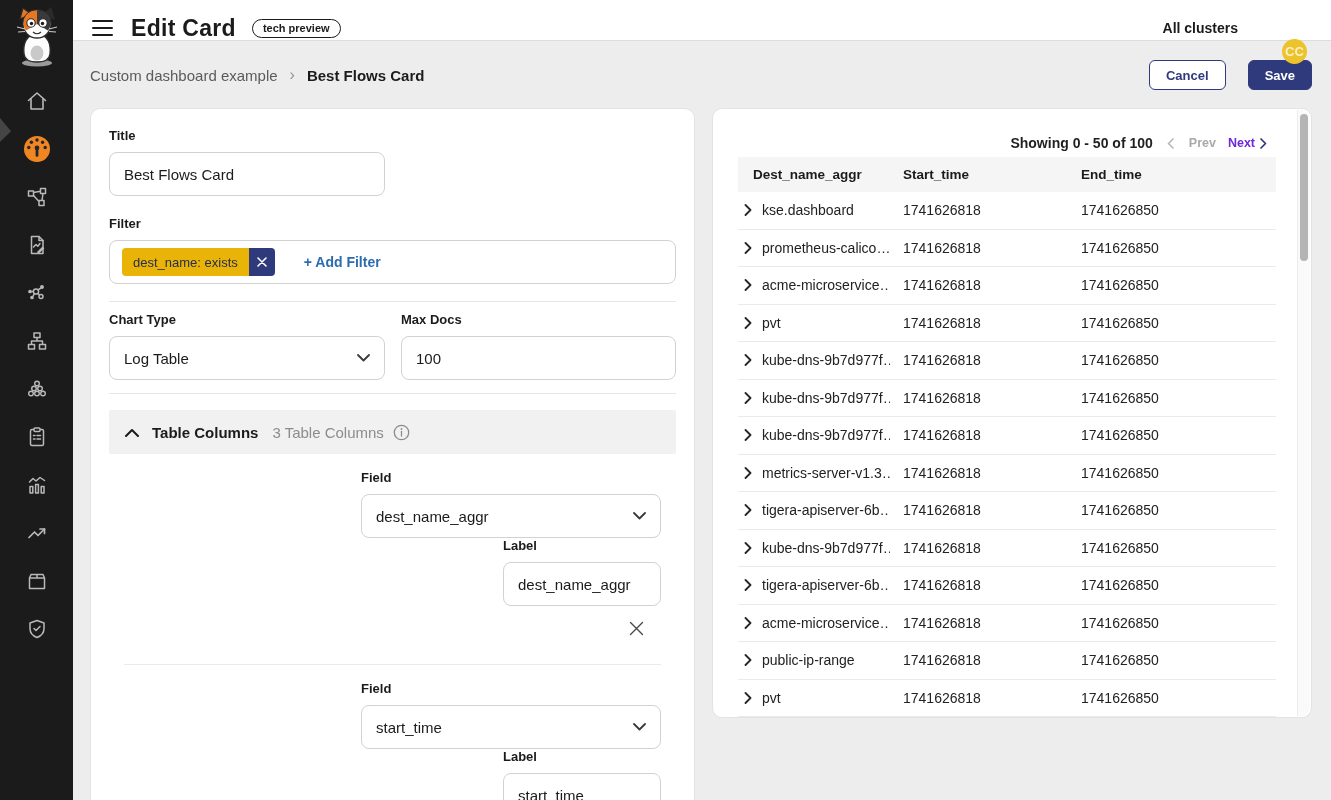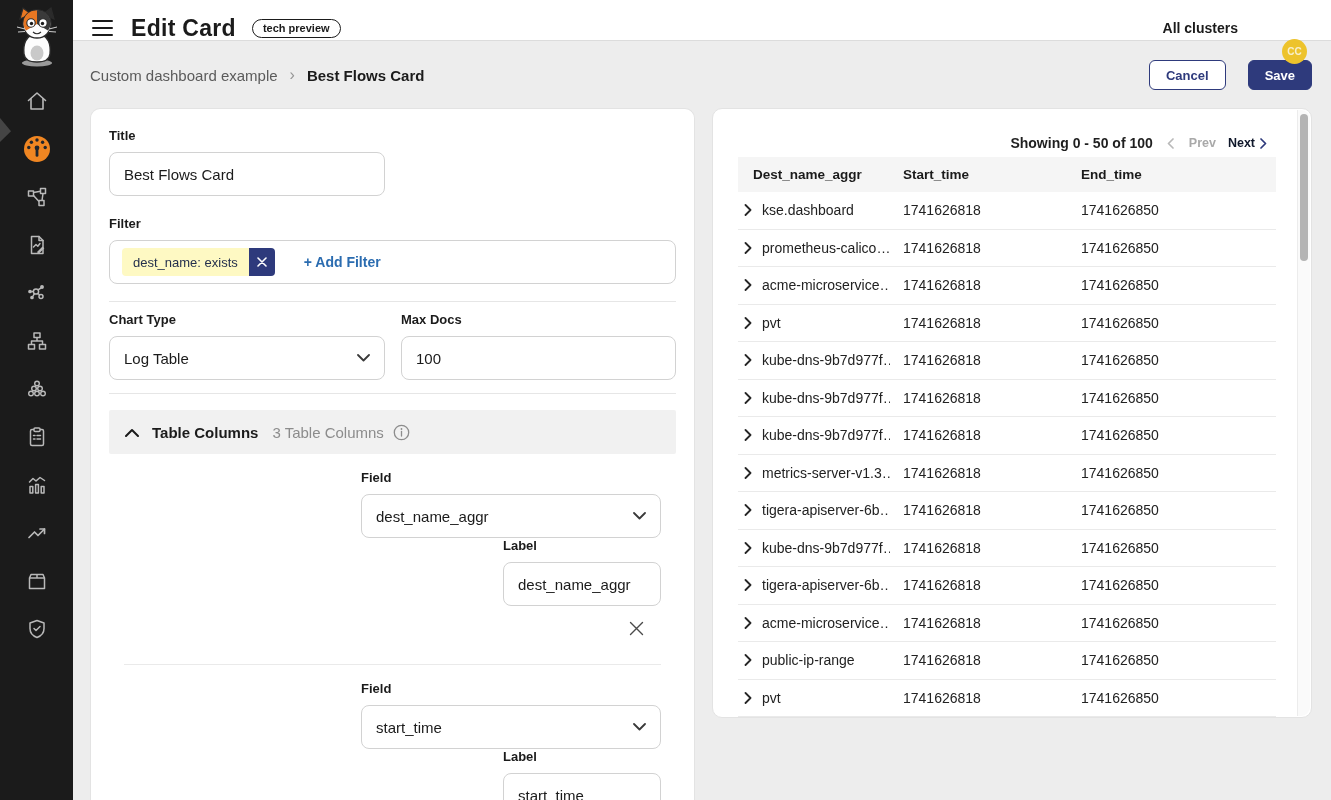--- a/index.html
+++ b/index.html
@@ -23,21 +23,21 @@
   .header { position:absolute; left:73px; top:0; right:0; height:41px; background:#ffffff;
     border-bottom:1px solid #dcdcdc; display:flex; align-items:center; padding:16px 24px 0 19px; z-index:10; }
   .hamburger { width:21px; height:16px; display:flex; flex-direction:column; justify-content:space-between; cursor:pointer; }
   .hamburger span { display:block; height:2.4px; background:#1b1b1b; border-radius:1px; }
   .page-title { margin-left:18px; font-size:23px; font-weight:800; letter-spacing:.3px; }
   .tech-badge { margin-left:16px; border:1.5px solid #1b1b1b; border-radius:12px; padding:2px 10px 3px;
     font-size:11px; font-weight:600; }
   .header-spacer { flex:1; }
   .clusters-label { font-size:14px; font-weight:600; }
   .avatar { margin-left:44px; width:25px; height:25px; border-radius:50%; background:#edc32c;
-    display:flex; align-items:center; justify-content:center; font-size:10px; font-weight:700; color:#f8f0cd; cursor:pointer;margin-top:47px; }
+    display:flex; align-items:center; justify-content:center; font-size:13px; font-weight:700; color:#f8f0cd; cursor:pointer;margin-top:47px; }
   
   .crumb-row { position:absolute; left:90px; top:60px; right:19px; height:30px; display:flex; align-items:center; }
   .crumb-parent { font-size:15px; color:#5b5b5b; cursor:pointer; }
   .crumb-sep { margin:0 12px; color:#979797; font-size:16px; line-height:1; }
   .crumb-current { font-size:15px; font-weight:700; color:#1b1b1b; }
   .btn { height:30px; padding:0 16px; border-radius:6px; font-size:13px; font-weight:700;
     font-family:inherit; cursor:pointer; display:flex; align-items:center; }
   .btn-cancel { background:#fff; border:1px solid #2e3a7c; color:#2e3a7c; }
   .btn-save { background:#2e3a7c; border:1px solid #2e3a7c; color:#fff; margin-left:22px; }
   
@@ -45,21 +45,21 @@
     border:1px solid #e3e3e3; border-bottom:none; border-radius:10px 10px 0 0; padding:19px 18px 0; }
   .grid-2 { display:grid; grid-template-columns: 276px 1fr; column-gap:16px; }
   .flabel { font-size:13px; font-weight:700; color:#1b1b1b; margin-bottom:9px; }
   .text-input { width:100%; height:44px; border:1px solid #d2d2d2; border-radius:8px; padding:0 14px;
     font-size:15px; color:#1b1b1b; font-family:inherit; background:#fff; outline:none; }
   .select { width:100%; height:44px; border:1px solid #d2d2d2; border-radius:8px; padding:0 14px;
     display:flex; align-items:center; justify-content:space-between; font-size:15px; cursor:pointer; background:#fff; }
   .filter-group { margin-top:20px; }
   .filter-box { height:44px; border:1px solid #d2d2d2; border-radius:8px; display:flex; align-items:center; padding:0 12px; }
   .chip { display:flex; height:28px; cursor:default; }
-  .chip-text { background:#fef9c3; color:#24304d; font-size:13px; display:flex; align-items:center;
+  .chip-text { background:#eab308; color:#24304d; font-size:13px; display:flex; align-items:center;
     padding:0 11px; border-radius:4px 0 0 4px; }
   .chip-x { background:#2e3a7c; width:26px; border:none; border-radius:0 4px 4px 0; display:flex;
     align-items:center; justify-content:center; cursor:pointer; }
   .add-filter { margin-left:29px; color:#2b6cb0; font-size:14px; font-weight:600; cursor:pointer; background:none; border:none; font-family:inherit; }
   .hdiv { border:none; border-top:1px solid #e6e6e6; margin:17px 0 10px; }
   .hdiv2 { border:none; border-top:1px solid #e6e6e6; margin:13px 0 16px; }
   .section-head { background:#f1f1f1; height:44px; display:flex; align-items:center; padding:0 16px; border-radius:2px; }
   .section-title { font-size:15px; font-weight:700; margin-left:13px; }
   .section-count { font-size:15px; color:#8c8c8c; margin-left:14px; }
   .info-icon { margin-left:9px; display:flex; cursor:pointer; }
@@ -75,21 +75,21 @@
   .plus-row { display:flex; justify-content:flex-end; padding:13px 27px 0 0; }
   .btn-plus { width:44px; height:36px; border:1px solid #2e3a7c; border-radius:6px; background:#fff;
     color:#2e3a7c; font-size:20px; font-weight:400; cursor:pointer; display:flex; align-items:center; justify-content:center; font-family:inherit; }
   
   .right-panel { position:absolute; left:712px; top:108px; width:600px; height:610px; background:#fff;
     border:1px solid #e3e3e3; border-radius:10px; overflow:hidden; }
   .pagination { position:absolute; top:26px; right:44px; display:flex; align-items:center; font-size:14px; }
   .pag-showing { font-weight:600; color:#1f1f1f; }
   .pag-prev { display:flex; align-items:center; gap:15px; margin-left:14px; color:#a9a9a9;
     font-size:12.5px; font-weight:700; cursor:default; background:none; border:none; font-family:inherit; }
-  .pag-next { display:flex; align-items:center; gap:5px; margin-left:12px; color:#0f172a;
+  .pag-next { display:flex; align-items:center; gap:5px; margin-left:12px; color:#6d28d9;
     font-size:12.5px; font-weight:700; cursor:pointer; background:none; border:none; font-family:inherit; }
   .ptable { position:absolute; left:25px; top:48px; width:538px; }
   .phead { display:flex; height:35px; background:#f5f5f5; align-items:center; font-size:13.5px; font-weight:700; }
   .pc1 { width:165px; padding-left:15px; display:flex; align-items:center; }
   .pc2 { width:178px; }
   .pc3 { flex:1; }
   .prow { display:flex; height:37.5px; align-items:center; border-bottom:1px solid #eaeaea;
     font-size:14px; color:#222; cursor:pointer; }
   .prow .pc1 { padding-left:6px; }
   .row-chev { margin-right:10px; flex:0 0 auto; display:flex; }

